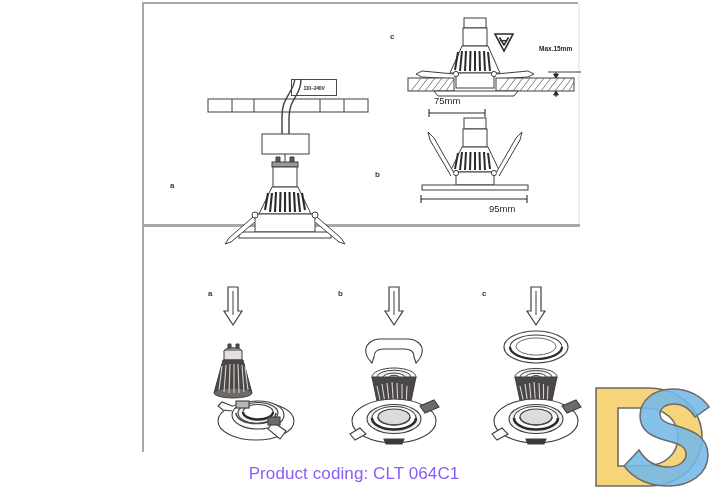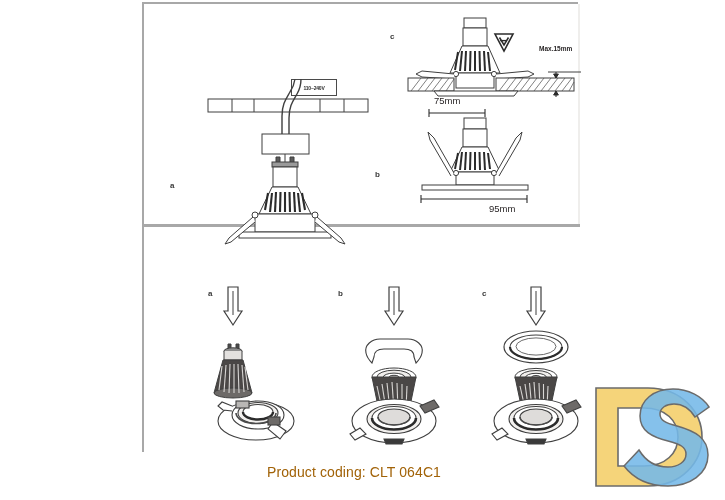--- a/index.html
+++ b/index.html
@@ -95,22 +95,22 @@
     letter-spacing: -0.2px;
   }
 
   
   #product-caption {
     position: absolute;
     left: 0;
     top: 464px;
     width: 708px;
     text-align: center;
-    font-size: 14px;
-    color: #a16207;
+    font-size: 17px;
+    color: #8b5cf6;
     letter-spacing: 0.1px;
   }
 
   
   #ds-logo {
     position: absolute;
     left: 578px;
     top: 374px;
     width: 147px;
     height: 126px;

